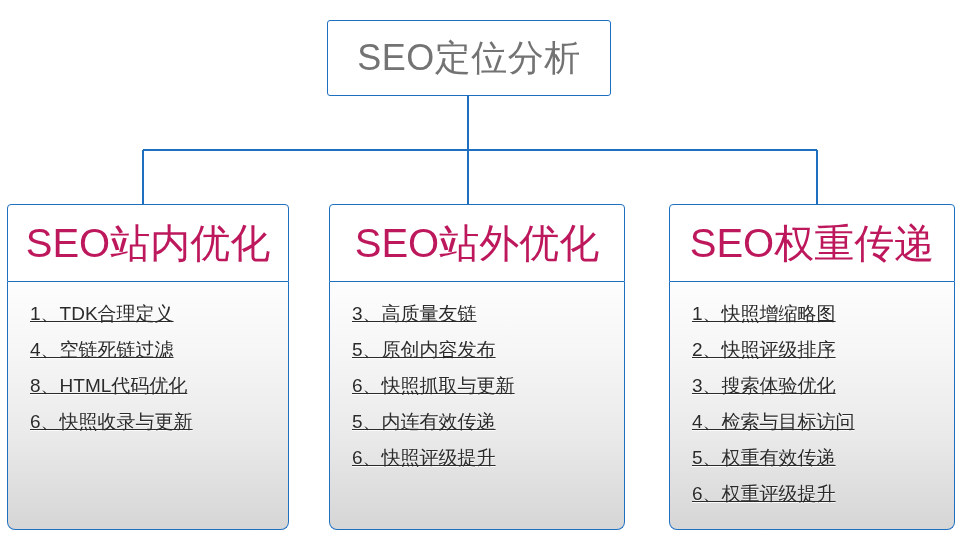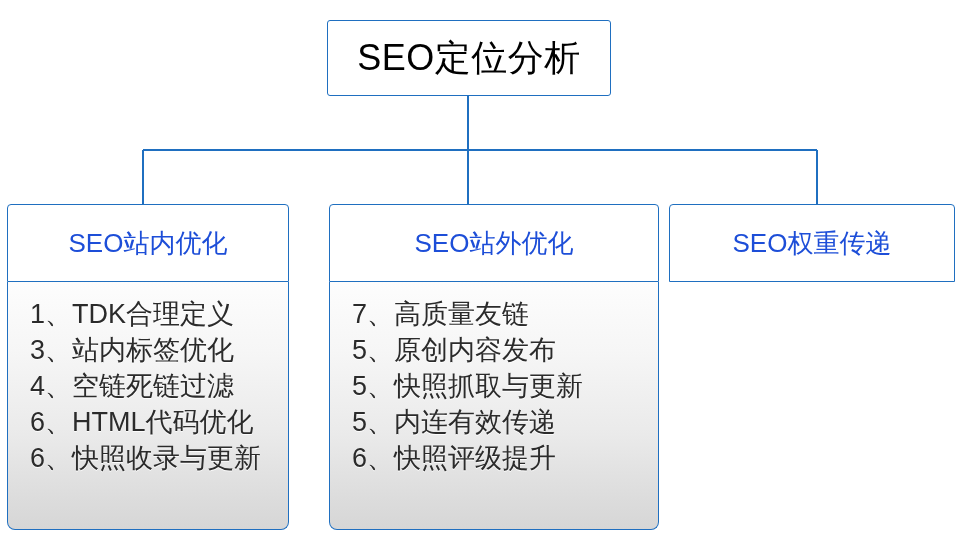--- a/index.html
+++ b/index.html
@@ -40,74 +40,75 @@
     box-sizing: border-box;
     border: 1.6px solid #1f6fc0;
     background: #ffffff;
     border-radius: 3px;
     display: flex;
     align-items: center;
     justify-content: center;
   }
   .root-label {
     font-size: 36px;
-    color: #000000;
+    color: #737373;
     letter-spacing: 0.5px;
     line-height: 1;
     white-space: nowrap;
     text-align: right;
   }
 
   
   .column {
     position: absolute;
     top: 204px;
   }
   .col-0 { left: 7px;   width: 282px; }
-  .col-1 { left: 329px; width: 330px; }
+  .col-1 { left: 329px; width: 296px; }
   .col-2 { left: 669px; width: 286px; }
 
   .col-header {
     box-sizing: border-box;
     height: 78px;
     border: 1.6px solid #1f6fc0;
     border-radius: 4px 4px 0 0;
     background: #ffffff;
     display: flex;
     align-items: center;
     justify-content: center;
   }
   .col-header-label {
-    font-size: 26px;
-    color: #1d4ed8;
+    font-size: 40px;
+    color: #be185d;
     line-height: 1;
     white-space: nowrap;
   }
 
   .col-body {
     box-sizing: border-box;
     height: 248px;
     border: 1.6px solid #1f6fc0;
     border-top: none;
     border-radius: 0 0 8px 8px;
     background: linear-gradient(to bottom, #fdfdfd 0%, #f6f6f6 28%, #eaeaea 62%, #dcdcdc 88%, #d6d6d6 100%);
     padding: 14px 0 10px 22px;
     overflow: hidden;
   }
   .item-list {
     list-style: none;
     margin: 0;
     padding: 0;
   }
   .item {
-    font-size: 27px;
+    font-size: 19px;
     color: #2b2b2b;
     line-height: 36px;
     white-space: nowrap;
     text-shadow: 0 1px 0 rgba(255,255,255,0.85);
+    text-decoration: underline;
   }
 </style>
 </head>
 <body>
 
 <div id="diagram">
 
   <svg class="connector-layer" viewBox="0 0 960 550" width="960" height="550" xmlns="http://www.w3.org/2000/svg">
     <g stroke="#1f6fc0" stroke-width="1.6" fill="none" shape-rendering="crispEdges">
       <line x1="468" y1="96" x2="468" y2="150"></line>
@@ -122,42 +123,51 @@
     <span class="root-label">SEO定位分析</span>
   </div>
 
   <div class="column col-0">
     <div class="col-header">
       <span class="col-header-label">SEO站内优化</span>
     </div>
     <div class="col-body">
       <ul class="item-list">
         <li class="item">1、TDK合理定义</li>
-        <li class="item">3、站内标签优化</li>
         <li class="item">4、空链死链过滤</li>
-        <li class="item">6、HTML代码优化</li>
+        <li class="item">8、HTML代码优化</li>
         <li class="item">6、快照收录与更新</li>
       </ul>
     </div>
   </div>
 
   <div class="column col-1">
     <div class="col-header">
       <span class="col-header-label">SEO站外优化</span>
     </div>
     <div class="col-body">
       <ul class="item-list">
-        <li class="item">7、高质量友链</li>
+        <li class="item">3、高质量友链</li>
         <li class="item">5、原创内容发布</li>
-        <li class="item">5、快照抓取与更新</li>
+        <li class="item">6、快照抓取与更新</li>
         <li class="item">5、内连有效传递</li>
         <li class="item">6、快照评级提升</li>
       </ul>
     </div>
   </div>
 
   <div class="column col-2">
     <div class="col-header">
       <span class="col-header-label">SEO权重传递</span>
     </div>
+    <div class="col-body">
+      <ul class="item-list">
+        <li class="item">1、快照增缩略图</li>
+        <li class="item">2、快照评级排序</li>
+        <li class="item">3、搜索体验优化</li>
+        <li class="item">4、检索与目标访问</li>
+        <li class="item">5、权重有效传递</li>
+        <li class="item">6、权重评级提升</li>
+      </ul>
+    </div>
   </div>
 
 </div>
 
 </body></html>

